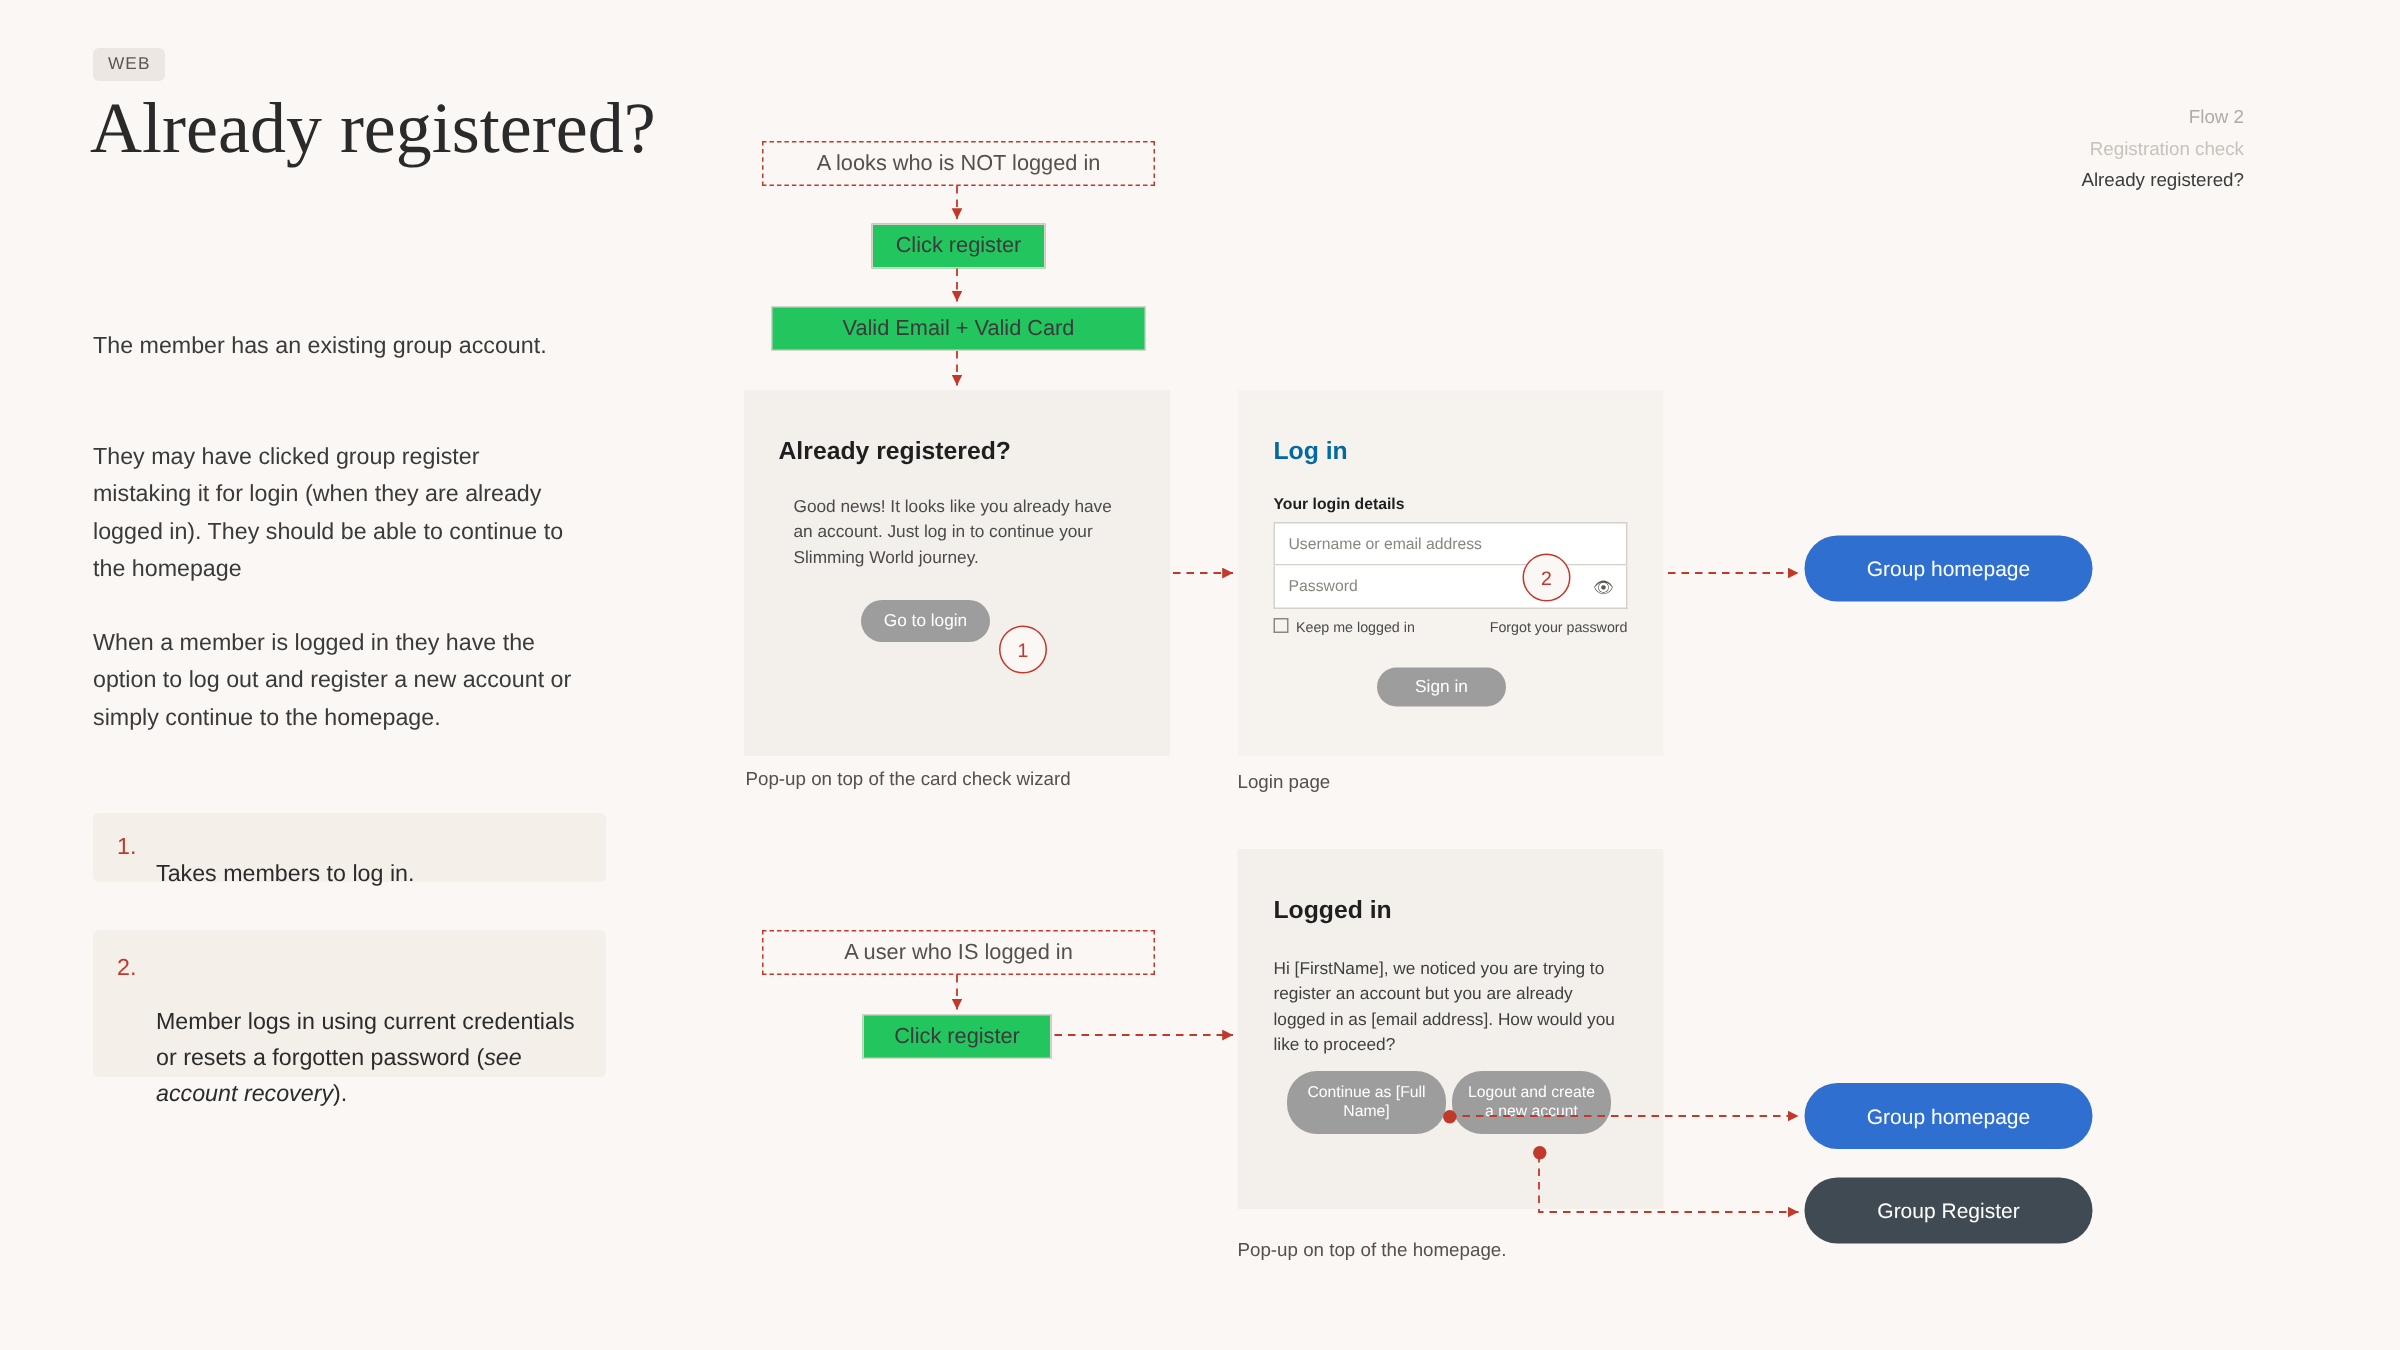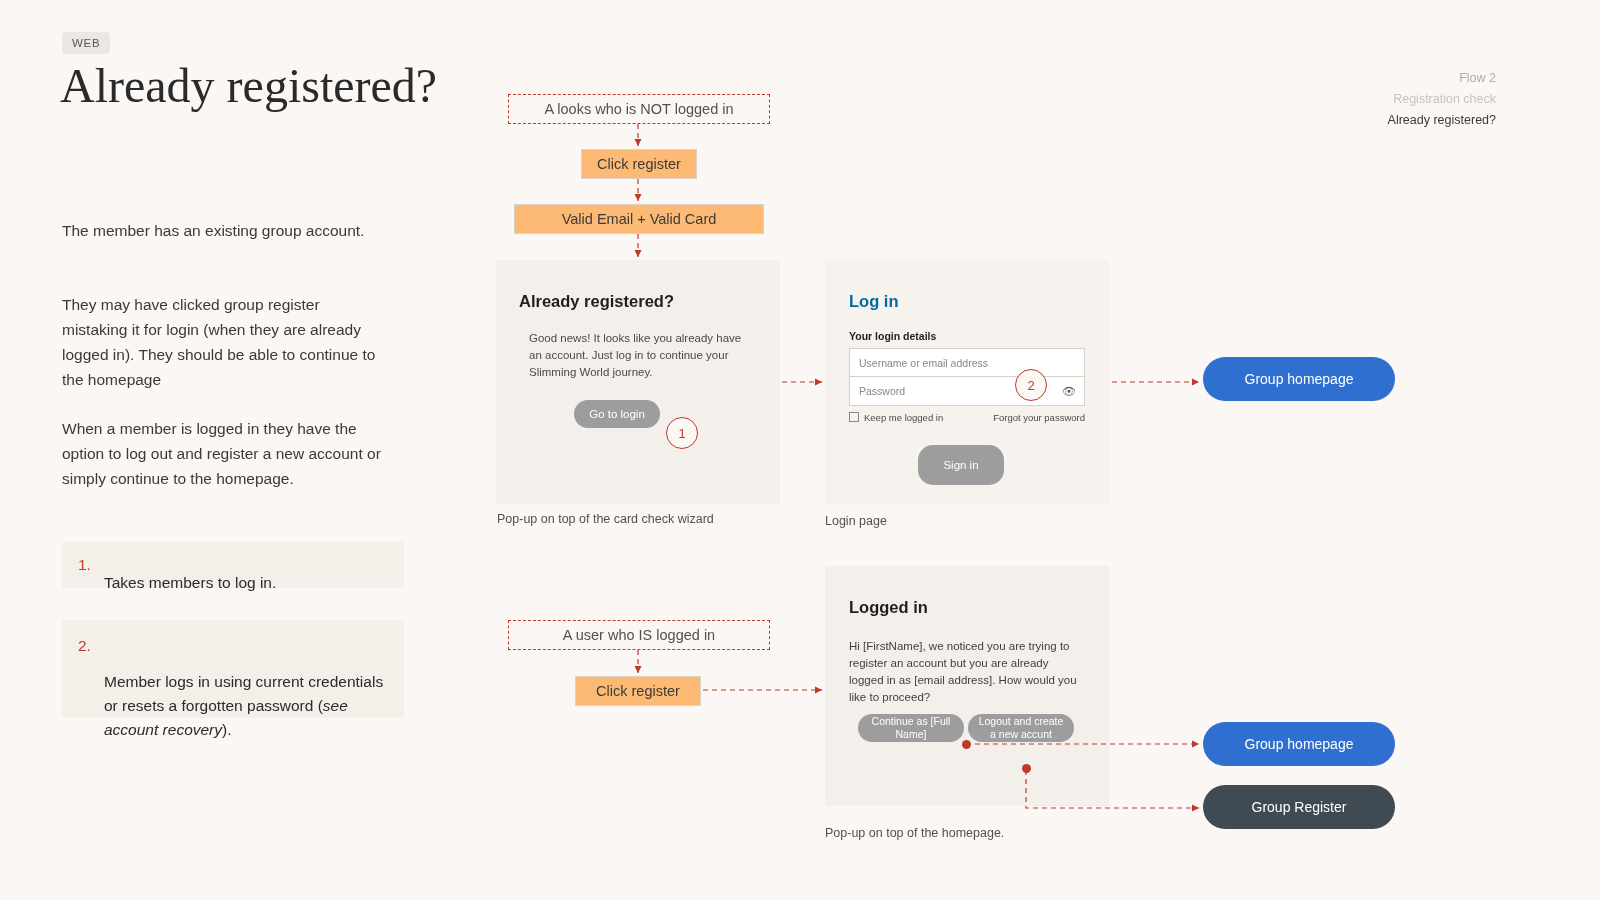--- a/index.html
+++ b/index.html
@@ -103,21 +103,21 @@
     color: #55504b;
     font-size: 14.5px;
     display: flex;
     align-items: center;
     justify-content: center;
     box-sizing: border-box;
   }
   .plain-box {
     position: absolute;
     border: 1px solid #d9d2cb;
-    background: #fdba74;
+    background: #22c55e;
     color: #3b3b3b;
     font-size: 14.5px;
     display: flex;
     align-items: center;
     justify-content: center;
     box-sizing: border-box;
   }
   .screen {
     position: absolute;
     background: #f3f0ec;
@@ -212,37 +212,37 @@
   .s2 .rowline {
     position: absolute; left: 24px; top: 152px; width: 236px;
     display: flex; justify-content: space-between; align-items: center;
     font-size: 9.5px; color: #4a4a4a;
   }
   .s2 .cbx {
     display: inline-block; width: 8px; height: 8px;
     border: 1px solid #8d8781; margin-right: 5px; vertical-align: -1px;
   }
   .s2 .signin {
-    position: absolute; left: 93px; top: 185px; width: 86px; height: 40px;
+    position: absolute; left: 93px; top: 185px; width: 86px; height: 26px;
     background: #9d9d9d; color: #fff; border-radius: 15px;
     display: flex; align-items: center; justify-content: center; font-size: 11.5px;
   }
 
   
   .s3 { left: 825px; top: 566px; width: 284px; height: 240px; }
   .s3 .h {
     position: absolute; left: 24px; top: 32px;
     font-size: 16.5px; font-weight: bold; color: #1f1f1f;
   }
   .s3 .b {
     position: absolute; left: 24px; top: 72px; width: 235px;
     font-size: 11.5px; line-height: 17px; color: #3f3f3f;
   }
   .s3 .cta {
-    position: absolute; height: 28px; background: #9d9d9d; color: #fff;
+    position: absolute; height: 42px; background: #9d9d9d; color: #fff;
     border-radius: 20px; display: flex; align-items: center; justify-content: center;
     text-align: center; font-size: 10.5px; line-height: 13px; padding: 0 8px;
     box-sizing: border-box;
   }
   .s3 .cta1 { left: 33px; top: 148px; width: 106px; }
   .s3 .cta2 { left: 143px; top: 148px; width: 106px; }
 </style>
 </head>
 <body>
 

